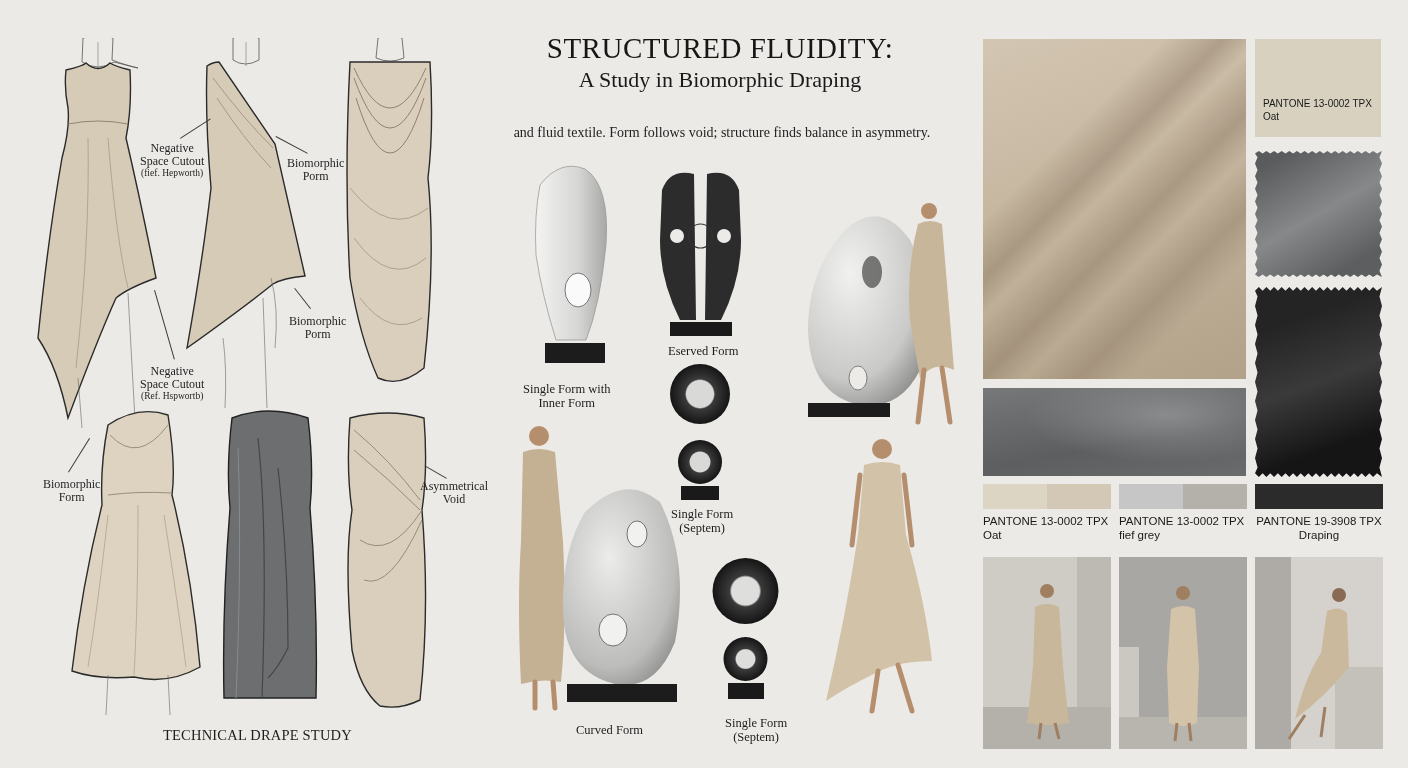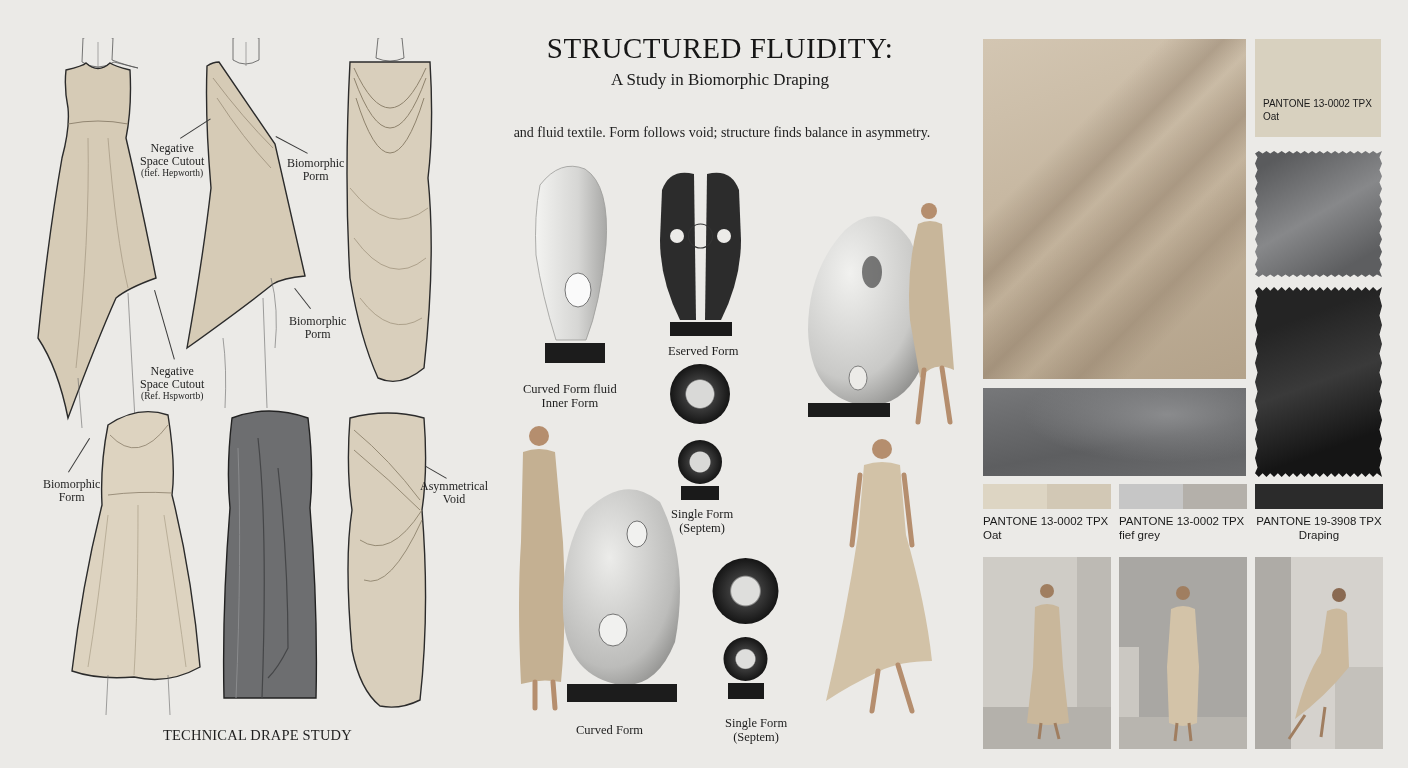--- a/index.html
+++ b/index.html
@@ -28,21 +28,21 @@
       font-family: "Liberation Serif", serif; font-size: 14.5px; letter-spacing: 0.2px;
     }
 
     
     .title-block { position: absolute; left: 470px; top: 32px; width: 500px; text-align: center; }
     .title {
       font-family: "Liberation Serif", serif; font-size: 29px; letter-spacing: 0.5px;
       line-height: 32px; font-weight: normal; color: #161616;
     }
     .subtitle {
-      font-family: "Liberation Serif", serif; font-size: 17px; line-height: 28px;
+      font-family: "Liberation Serif", serif; font-size: 22px; line-height: 28px;
       margin-top: 2px; color: #1a1a1a;
     }
     .description {
       font-family: "Liberation Serif", serif; font-size: 14px; line-height: 18px;
       margin-top: 12px; color: #222; padding-left: 4px;
     }
 
     
     .sculpt-area { position: absolute; left: 500px; top: 150px; width: 470px; height: 618px; }
     .item { position: absolute; }
@@ -207,21 +207,21 @@
               <stop offset="0.6" stop-color="#d6d6d4"></stop>
               <stop offset="1" stop-color="#a8a8a6"></stop>
             </linearGradient>
           </defs>
         <path d="M10 20 Q30 -6 55 4 Q80 20 76 80 Q70 140 56 175 L26 175 Q12 130 6 90 Q4 50 10 20 Z" fill="url(#wg1)" stroke="#9a9a98" stroke-width="0.8"></path>
         <ellipse cx="48" cy="125" rx="13" ry="17" fill="#fafafa" stroke="#777" stroke-width="1"></ellipse>
         <rect x="15" y="178" width="60" height="20" fill="#1c1c1c"></rect>
       </svg>
     </div>
     <div class="caption" style="left:23px;top:232px;">
-      <span>Curved Form fluid</span><br>
+      <span>Single Form with</span><br>
       <span>Inner Form</span>
     </div>
 
     <div class="item" style="left:158px;top:20px;width:85px;height:170px;">
       <svg viewBox="0 0 85 170">
         <path d="M4 20 Q12 -2 36 4 L38 150 L22 150 Q2 110 2 70 Z" fill="#2c2c2c"></path>
         <path d="M81 20 Q73 -2 49 4 L47 150 L63 150 Q83 110 83 70 Z" fill="#2c2c2c"></path>
         <circle cx="19" cy="66" r="7" fill="#ecebe8"></circle>
         <circle cx="66" cy="66" r="7" fill="#ecebe8"></circle>
         <circle cx="42.5" cy="66" r="12" fill="none" stroke="#333" stroke-width="1.2"></circle>

